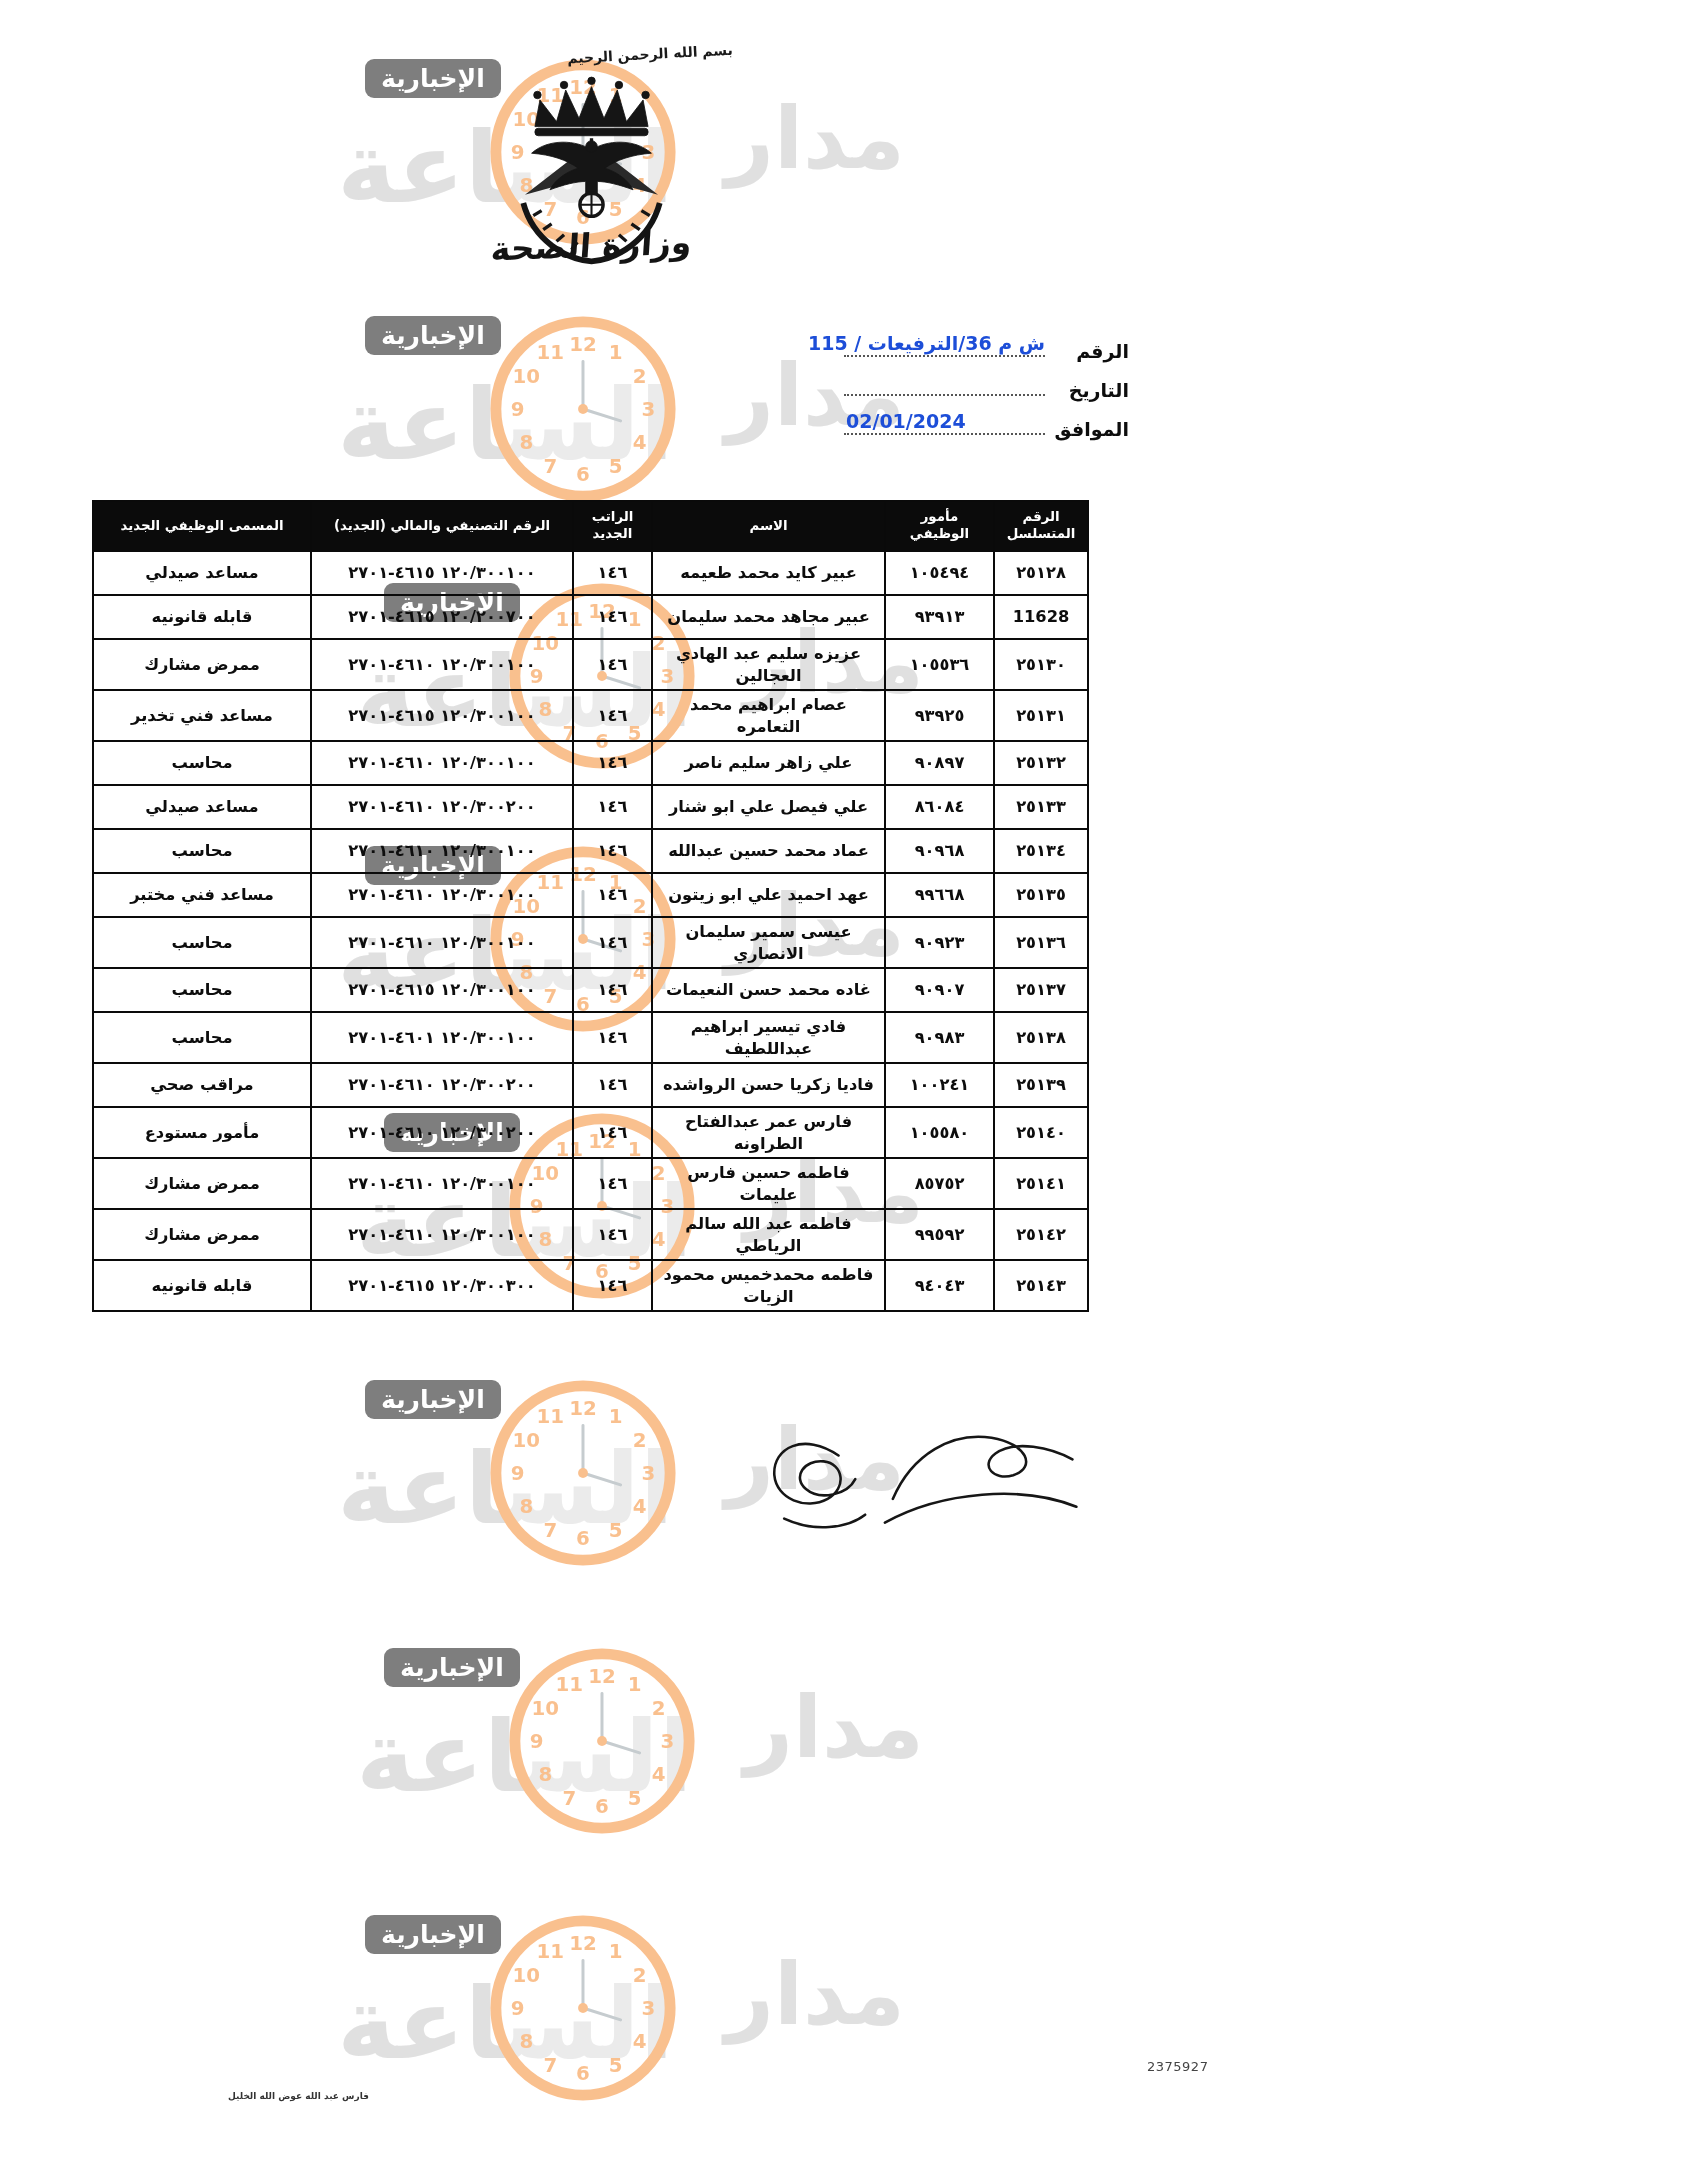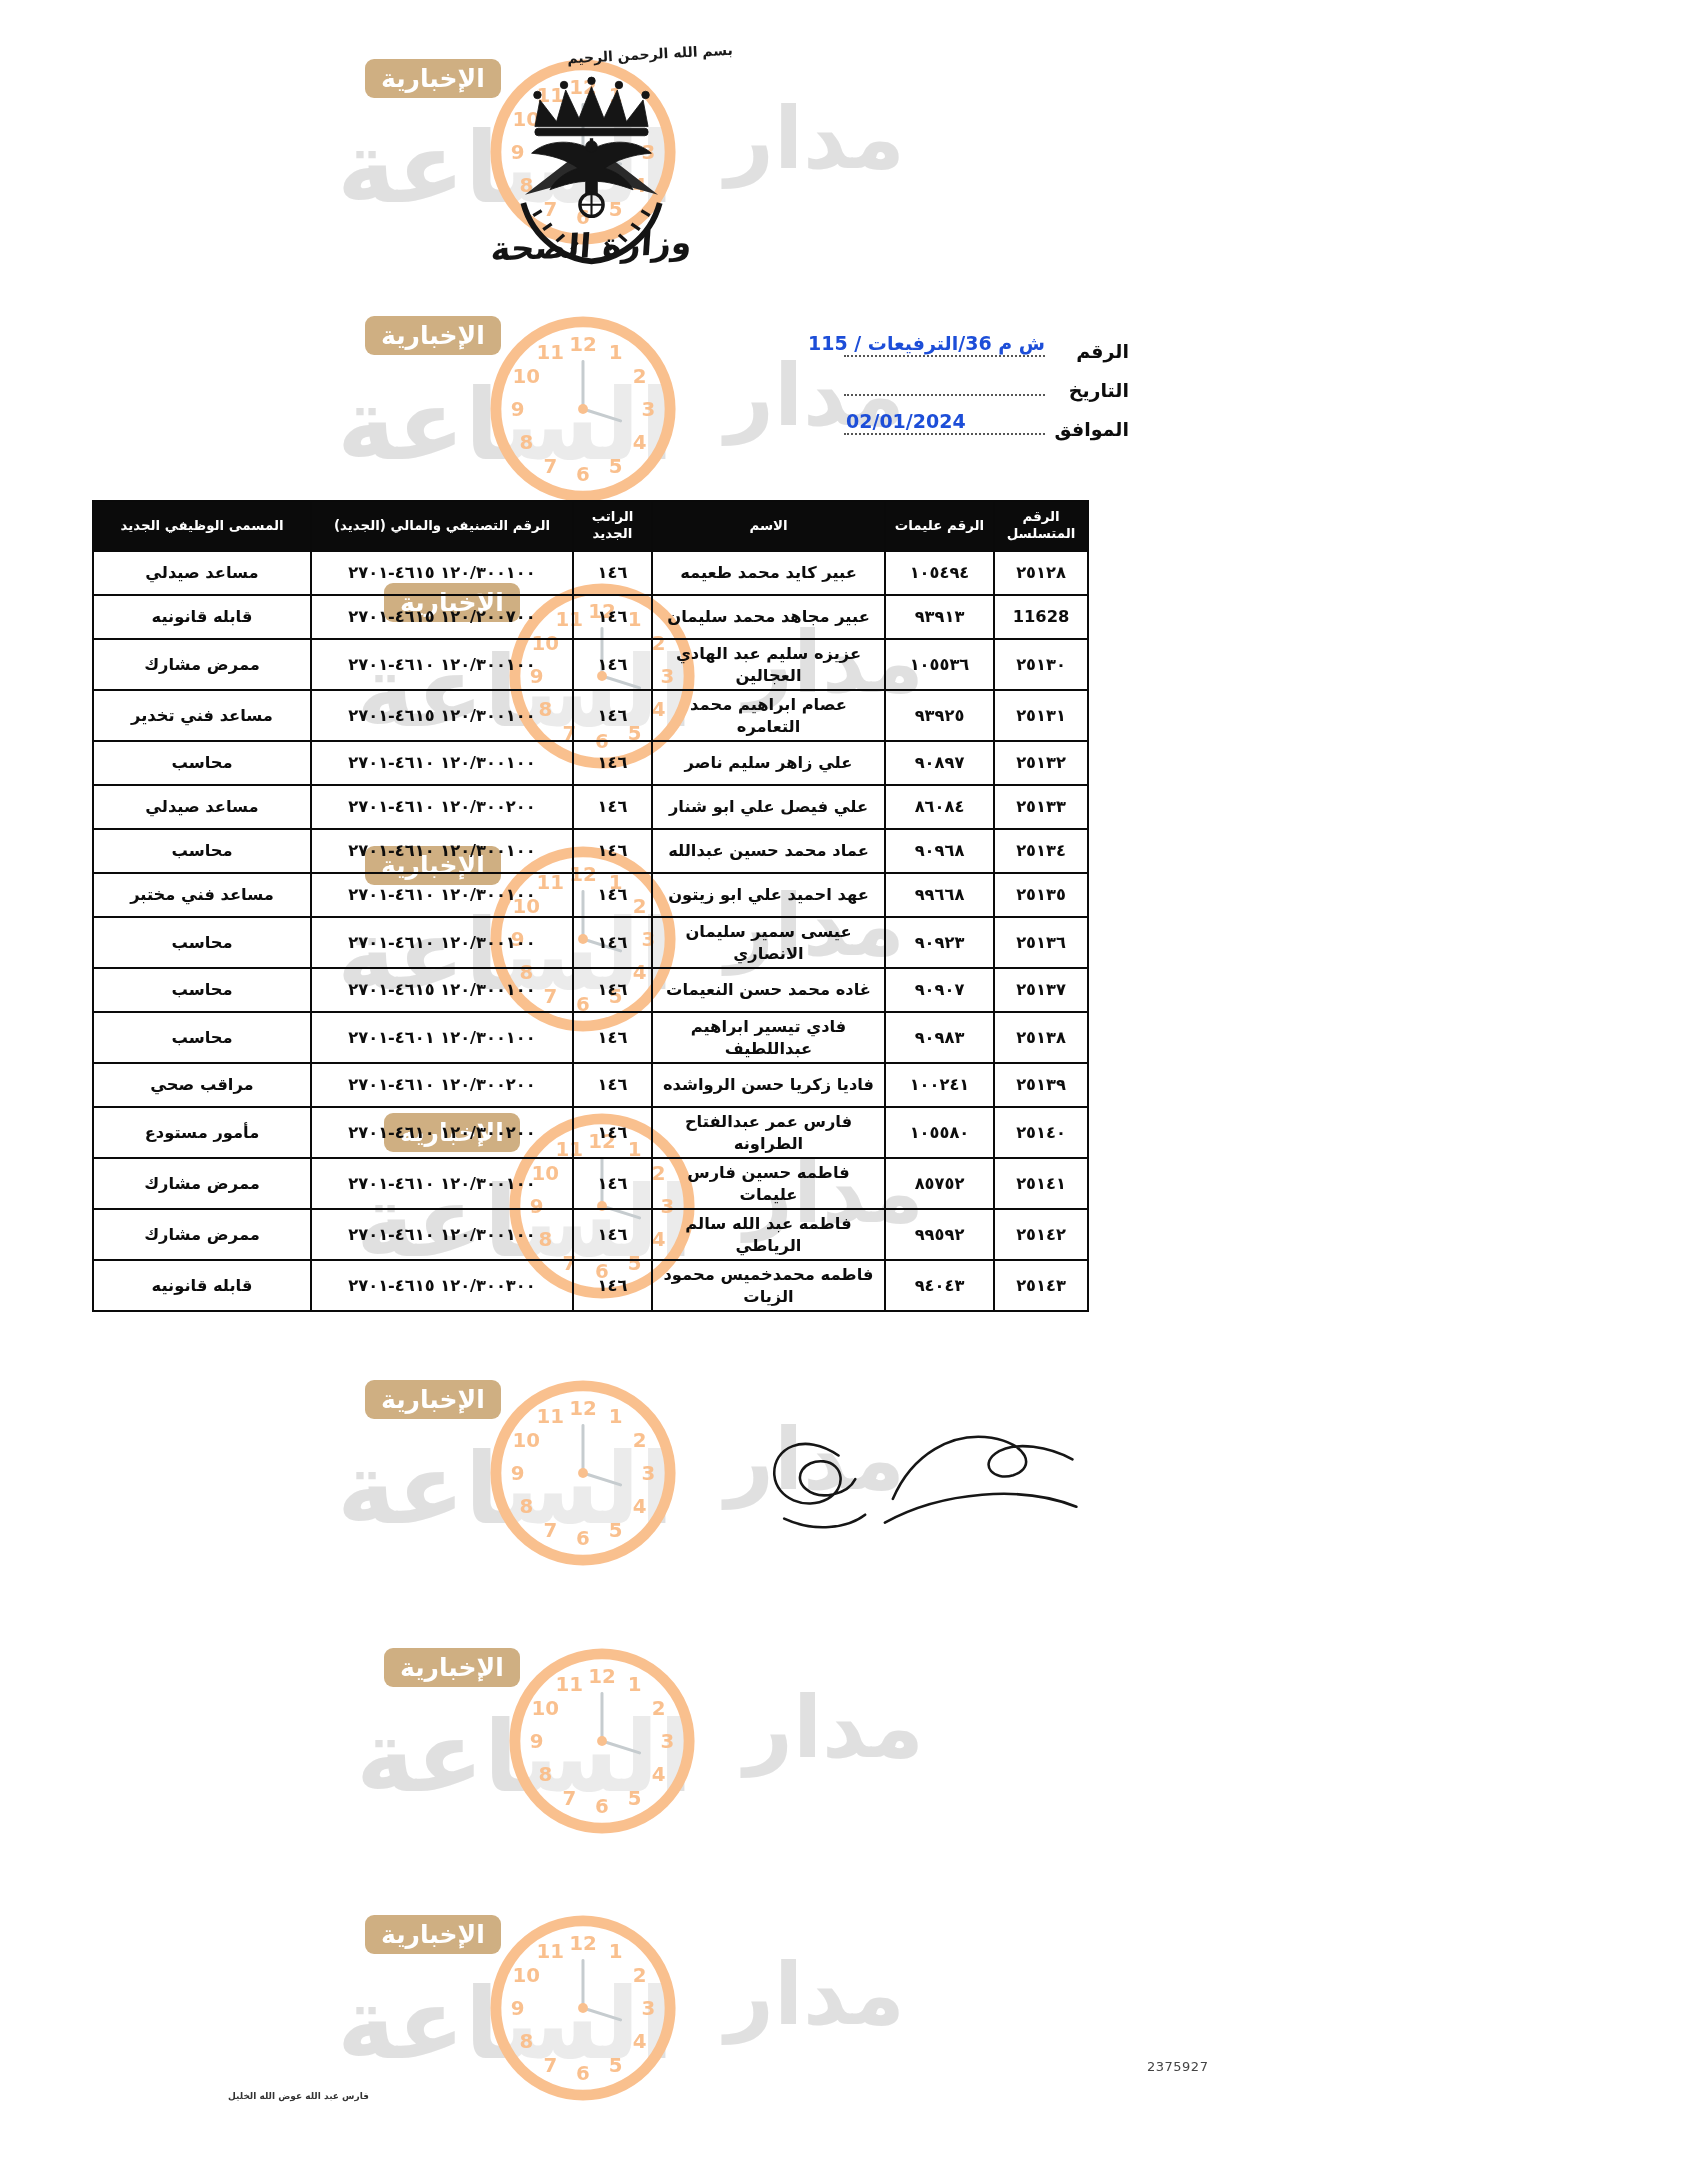--- a/index.html
+++ b/index.html
@@ -6,21 +6,21 @@
   html,body { background:#ffffff; }
   body {
     width:1683px; height:2178px; position:relative; overflow:hidden;
     font-family:"DejaVu Sans", sans-serif; direction:rtl; color:#111;
   }
 
   
   #watermark-layer { position:absolute; inset:0; z-index:0; pointer-events:none; }
   .wm { position:absolute; width:515px; height:248px; opacity:0.5; pointer-events:none; }
   .wm-badge {
-    position:absolute; left:28px; top:14px; background:#a16207; color:#fff;
+    position:absolute; left:28px; top:14px; background:#000000; color:#fff;
     font-size:25px; font-weight:bold; padding:5px 16px; border-radius:9px; white-space:nowrap;
   }
   .wm-saa  { position:absolute; left:0px;  top:65px; font-size:99px; font-weight:bold; color:#c3c3c3; white-space:nowrap; }
   .wm-madar{ position:absolute; left:388px; top:44px; font-size:85px;  font-weight:bold; color:#c3c3c3; white-space:nowrap; }
   .wm-clock{ position:absolute; left:147px; top:8px; width:198px; height:198px; }
   .clock-ring { fill:#ffffff; fill-opacity:0.35; stroke:#f58220; stroke-width:11; }
   .clock-nums text { fill:#f58220; font-size:20px; font-weight:bold; text-anchor:middle; font-family:"DejaVu Sans", sans-serif; }
   .clock-hand { stroke:#8e9aa0; stroke-width:3; stroke-linecap:round; }
   .clock-dot  { fill:#f58220; }
 
@@ -323,21 +323,21 @@
       <col style="width:94px">
         <col style="width:109px">
         <col style="width:233px">
       <col style="width:79px">
         <col style="width:262px">
         <col style="width:218px">
     </colgroup>
     <thead>
       <tr id="header-row">
           <th>الرقم المتسلسل</th>
-          <th>الرقم عليمات</th>
+          <th>مأمور الوظيفي</th>
           <th>الاسم</th>
           <th>الراتب الجديد</th>
           <th>الرقم التصنيفي والمالي (الجديد)</th>
           <th>المسمى الوظيفي الجديد</th>
         </tr>
     </thead>
     <tbody id="table-body">
         <tr>
           <td class="c-seq">٢٥١٢٨</td>
           <td class="c-emp">١٠٥٤٩٤</td>

